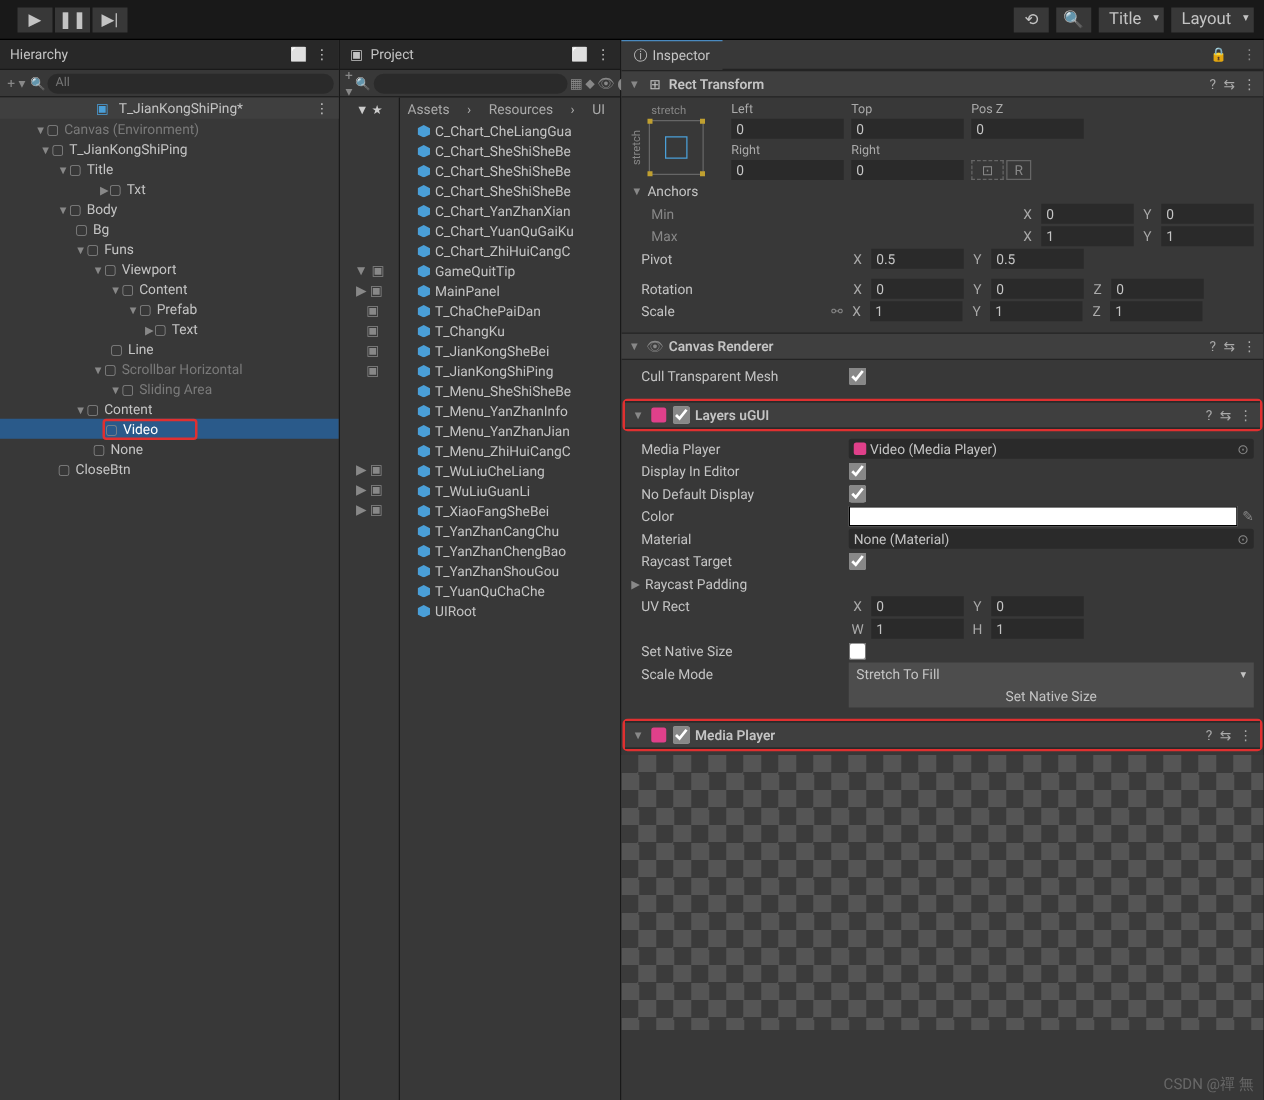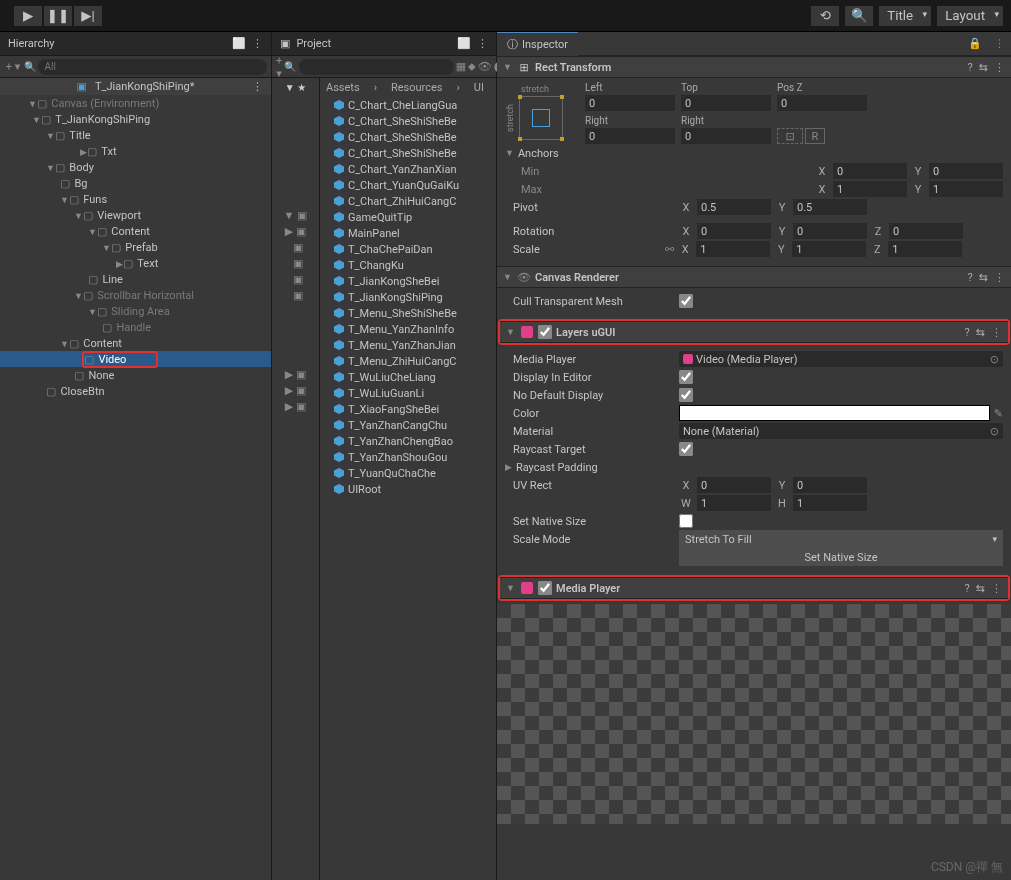--- a/index.html
+++ b/index.html
@@ -151,23 +151,20 @@
         </div>
         <div class="row" style="padding-left: 88px;">
           <span><span class="fold"></span><span class="cube">▢</span>Line</span>
         </div>
         <div class="row dim" style="padding-left: 74px;">
           <span><span class="fold">▼</span><span class="cube">▢</span>Scrollbar Horizontal</span>
         </div>
         <div class="row dim" style="padding-left: 88px;">
           <span><span class="fold">▼</span><span class="cube">▢</span>Sliding Area</span>
         </div>
-        <div class="row dim" style="padding-left: 102px;">
-          <span><span class="fold"></span><span class="cube">▢</span>Handle</span>
-        </div>
         <div class="row" style="padding-left: 60px;">
           <span><span class="fold">▼</span><span class="cube">▢</span>Content</span>
         </div>
         <div class="row selected" style="padding-left: 74px;">
           <div class="highlight-box" style="display: inline-block;"><span><span class="fold"></span><span class="cube">▢</span>Video</span></div>
         </div>
         <div class="row" style="padding-left: 74px;">
           <span><span class="fold"></span><span class="cube">▢</span>None</span>
         </div>
         <div class="row" style="padding-left: 46px;">

